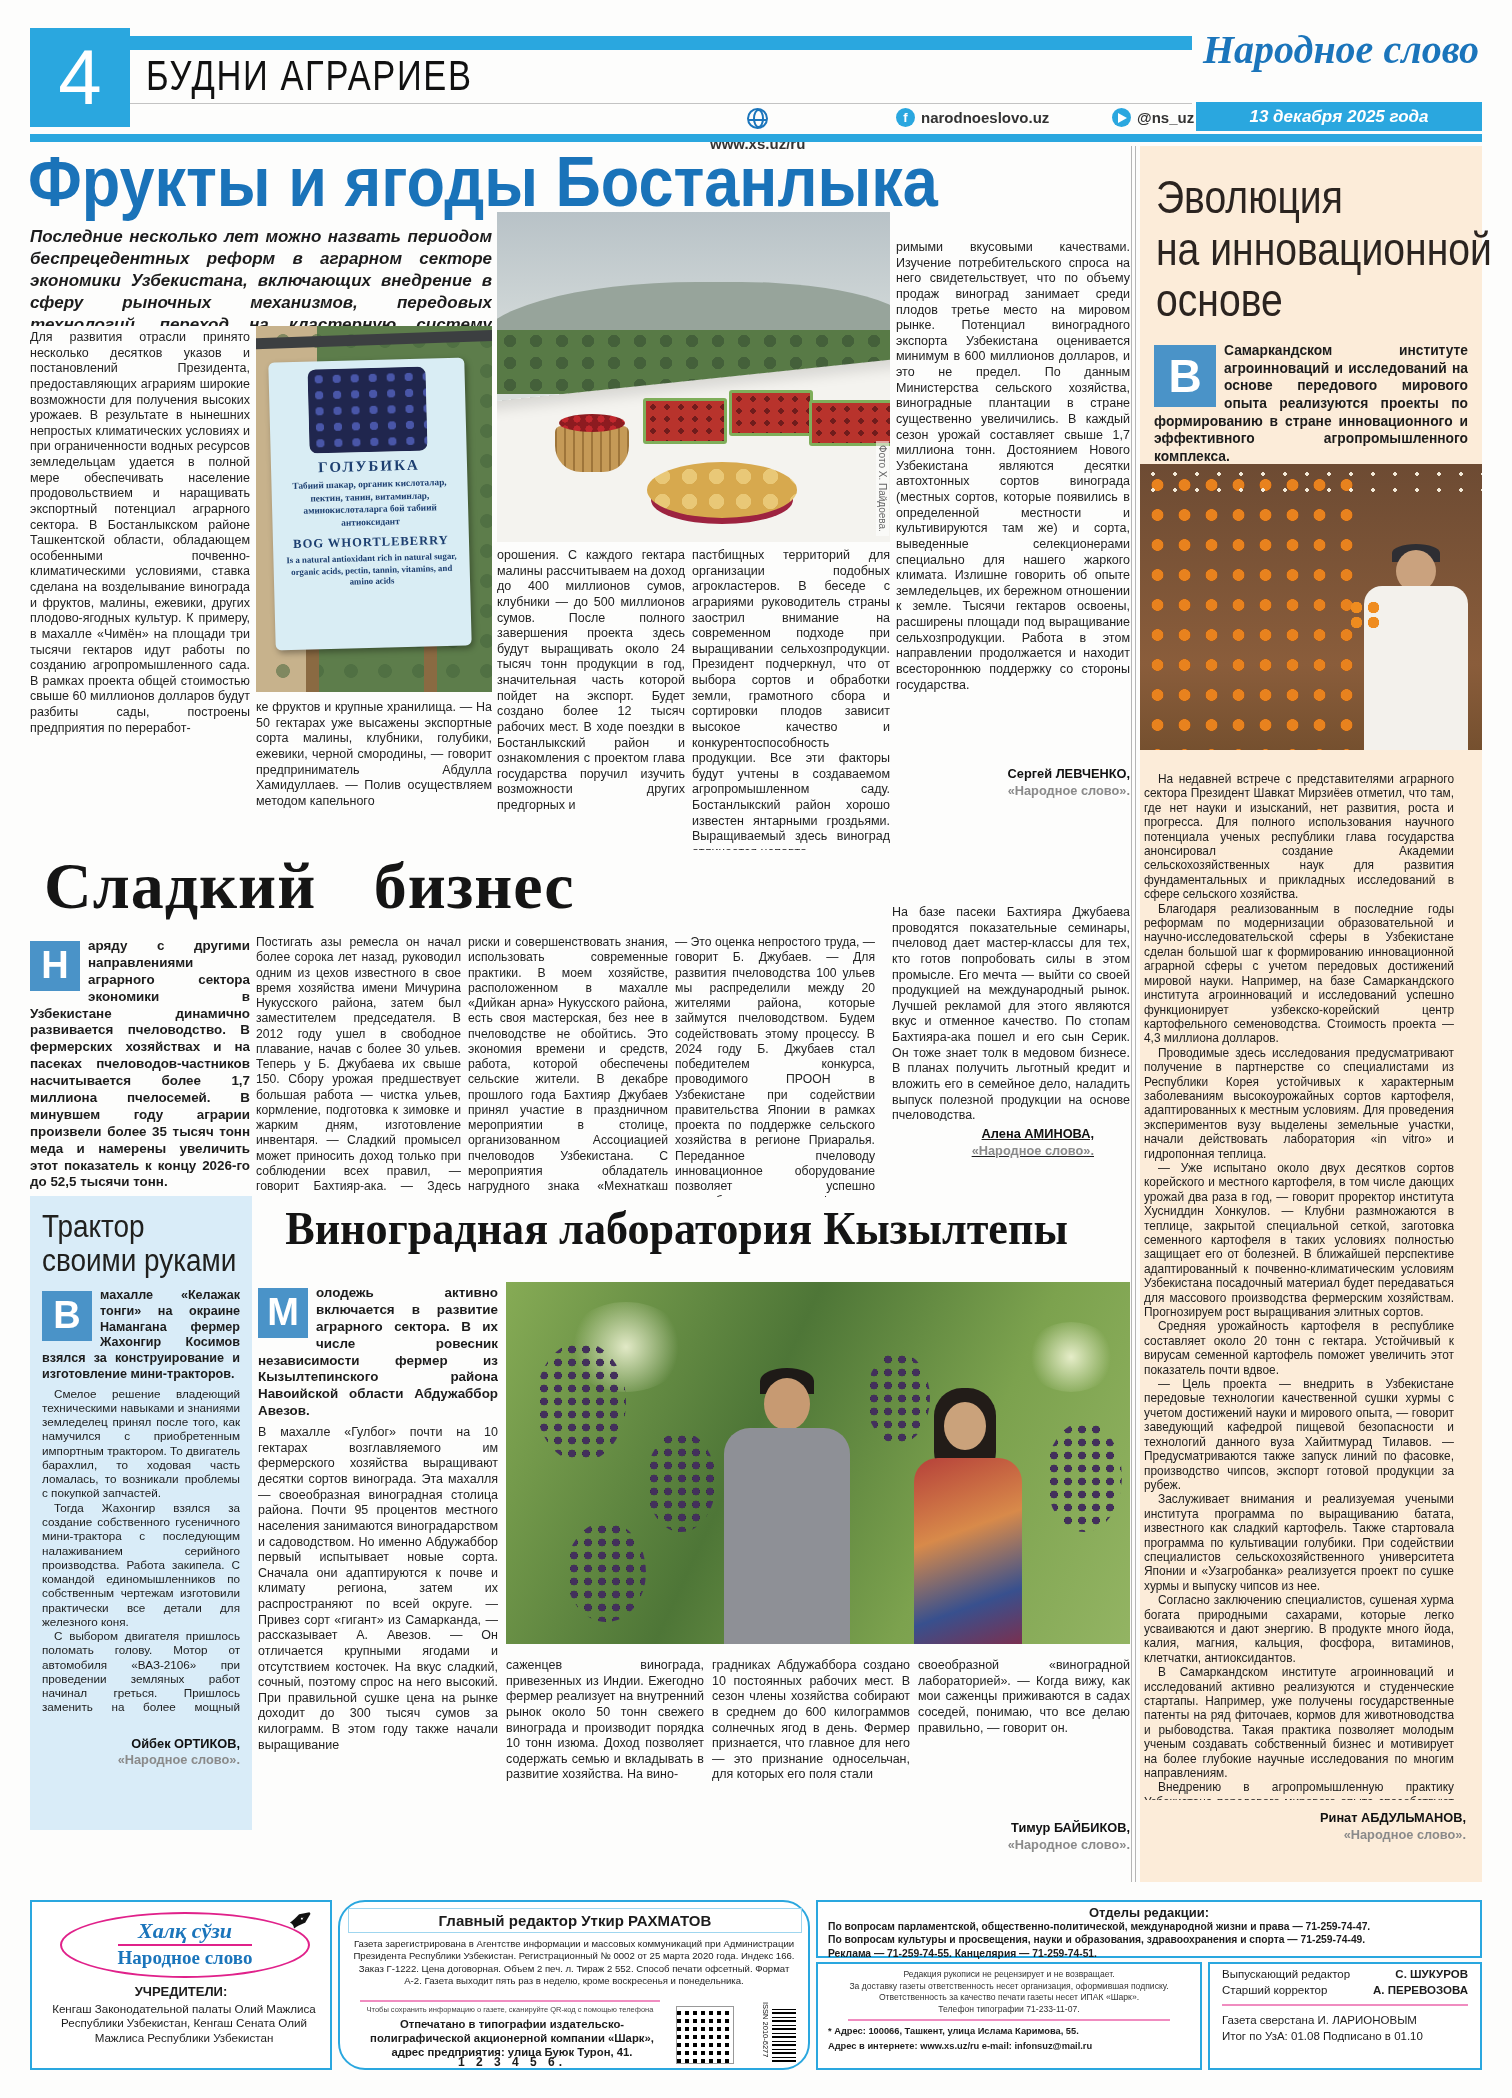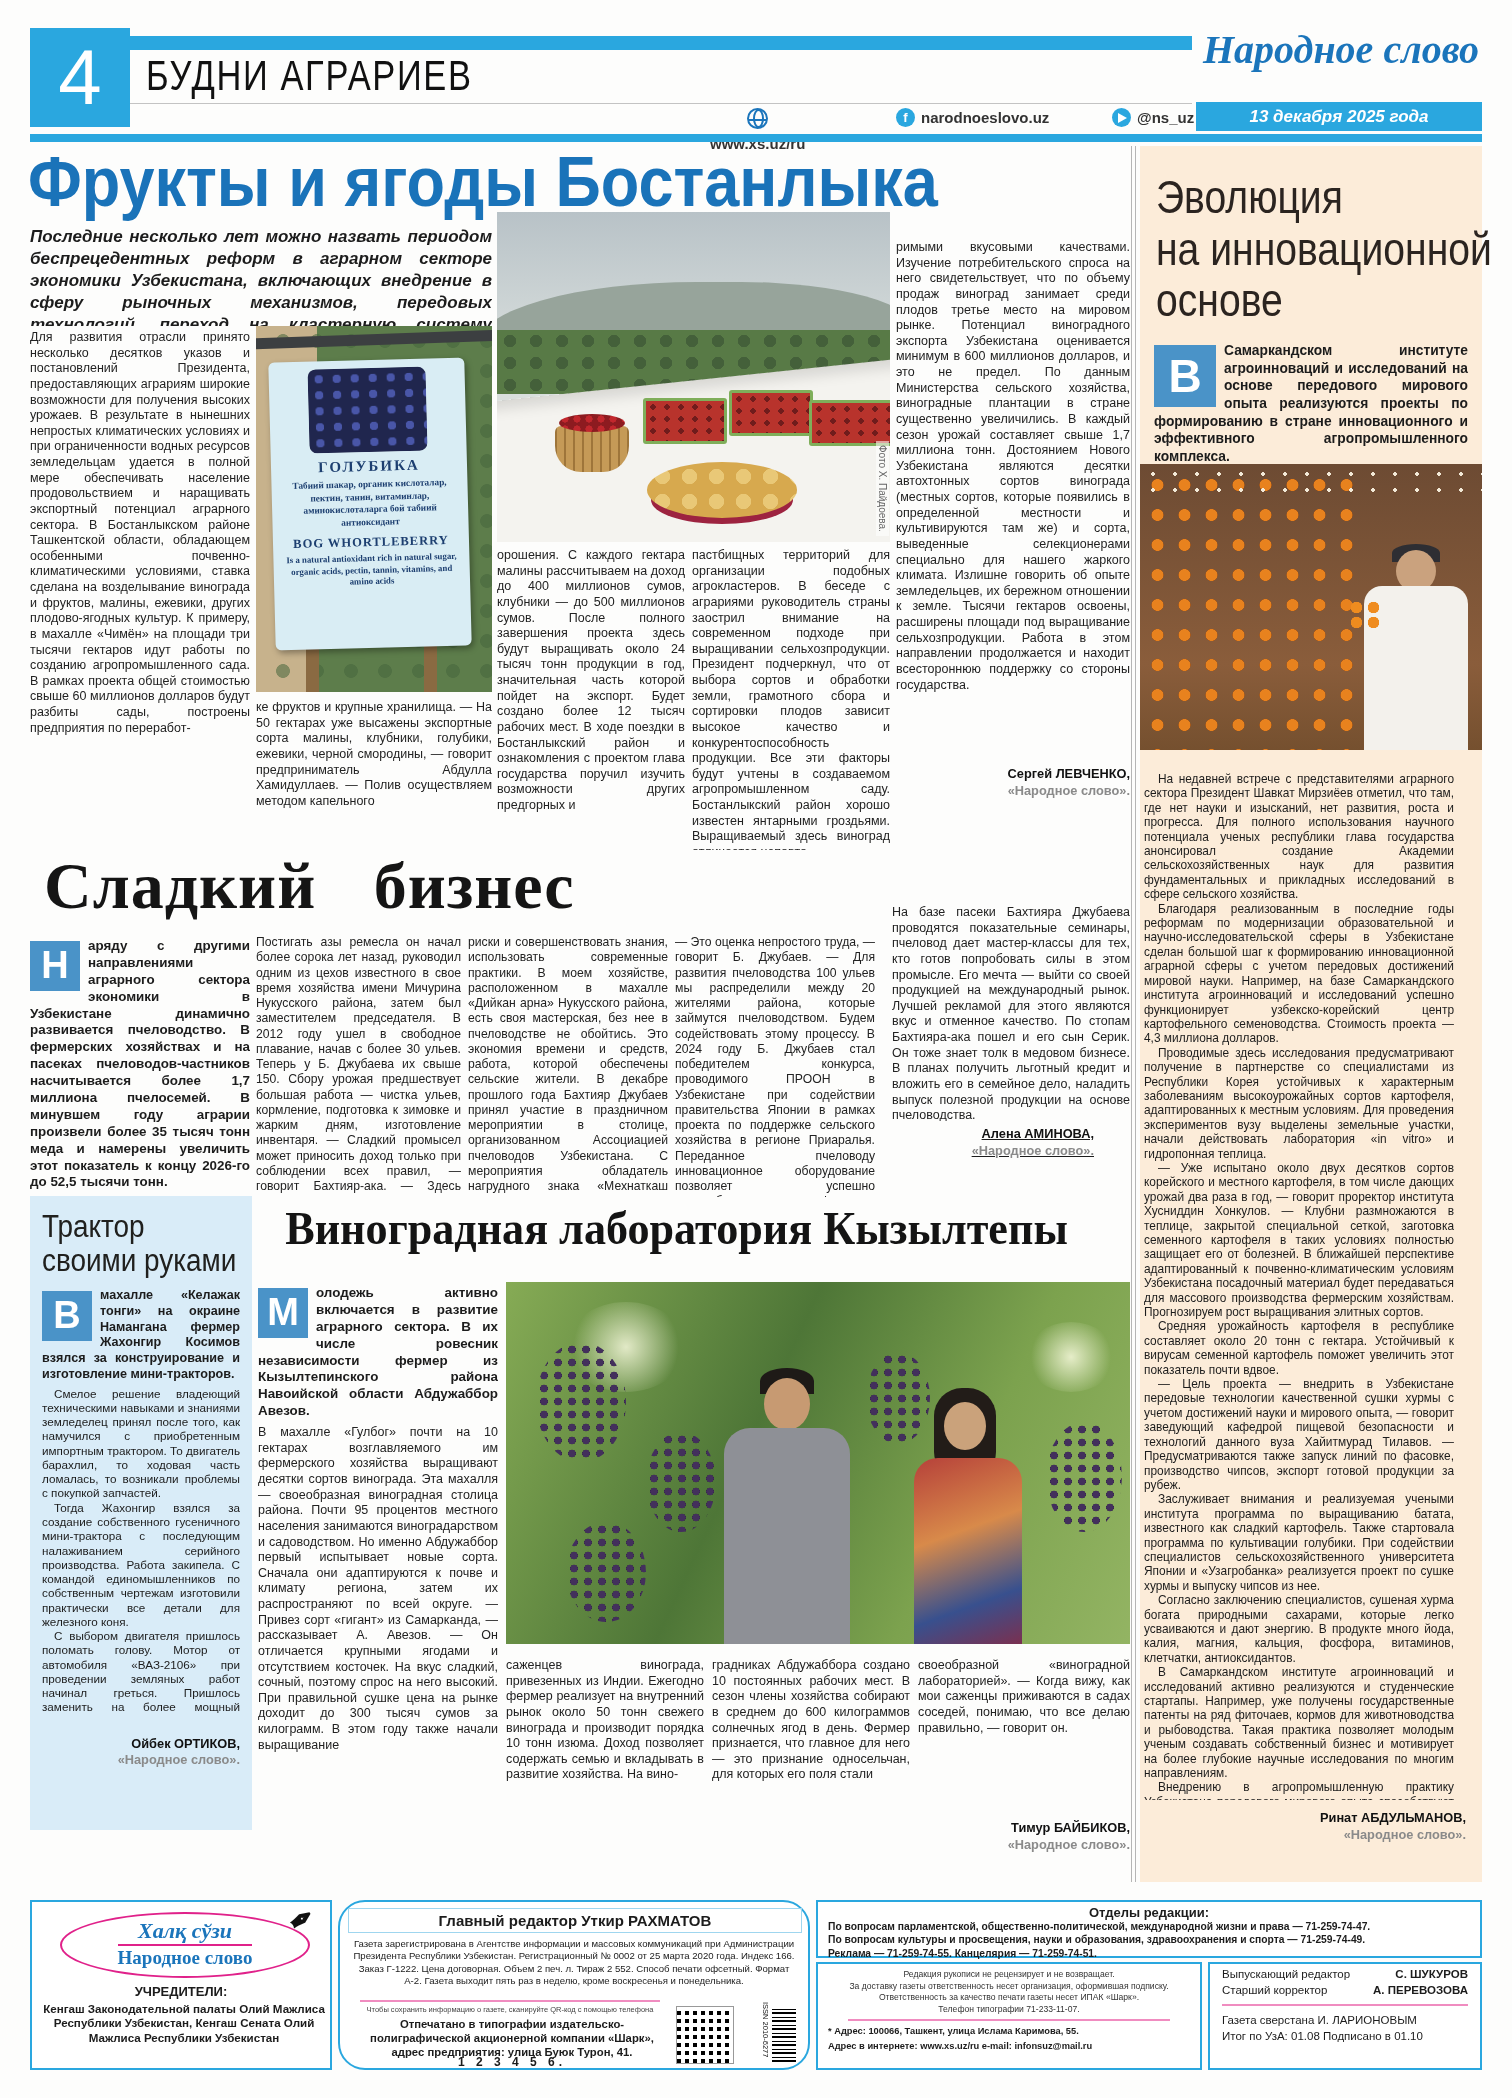--- a/index.html
+++ b/index.html
@@ -124,21 +124,21 @@
   .gr-wom-body{position:absolute;left:408px;top:176px;width:108px;height:186px;border-radius:24px 24px 0 0;
                background:linear-gradient(160deg,#b6413a,#d88a4a 40%,#38508e 75%,#7a3050);}
   
   .fbox{border:2px solid #2aa7df;background:#fff;box-sizing:border-box;}
   .logo-oval{position:absolute;left:28px;top:10px;width:246px;height:62px;border:2.5px solid #e0218a;
              border-radius:50%;text-align:center;font-weight:bold;color:#1b75bb;}
   .logo-l1{font-size:22px;font-style:italic;margin-top:4px;font-family:"Liberation Serif",serif;}
   .logo-l2{font-size:19px;border-top:2px solid #e0218a;display:inline-block;padding-top:1px;font-family:"Liberation Serif",serif;}
   .pen{position:absolute;right:-6px;top:-12px;font-size:30px;transform:rotate(-35deg);color:#111;}
   .founders-t{position:absolute;left:0;top:82px;width:100%;text-align:center;font-size:13px;font-weight:bold;}
-  .founders{position:absolute;left:6px;top:100px;width:292px;text-align:center;font-size:11.6px;font-weight:bold;line-height:1.25;}
+  .founders{position:absolute;left:6px;top:100px;width:292px;text-align:center;font-size:11.6px;font-weight:normal;line-height:1.25;}
   .ed-strip{position:absolute;left:8px;top:6px;width:452px;border:1.5px solid #9fd6ef;text-align:center;
             font-size:15px;font-weight:bold;padding:3px 0;}
   .reg-text{position:absolute;left:10px;top:36px;width:448px;font-size:9.6px;line-height:1.28;text-align:center;color:#222;}
   .pink-hr{background:#f08cc0;height:2px;}
   .qr-note{font-size:7.5px;color:#444;text-align:center;}
   .print-info{font-size:11.3px;font-weight:bold;text-align:center;line-height:1.25;}
   .pages{font-size:12px;font-weight:bold;text-align:center;letter-spacing:4px;}
   .qr{position:absolute;right:74px;top:104px;width:56px;height:56px;border:1px solid #999;
       background:repeating-linear-gradient(90deg,#000 0 4px,#fff 4px 8px),repeating-linear-gradient(0deg,#000 0 4px,#fff 4px 8px);
       background-blend-mode:screen;}

